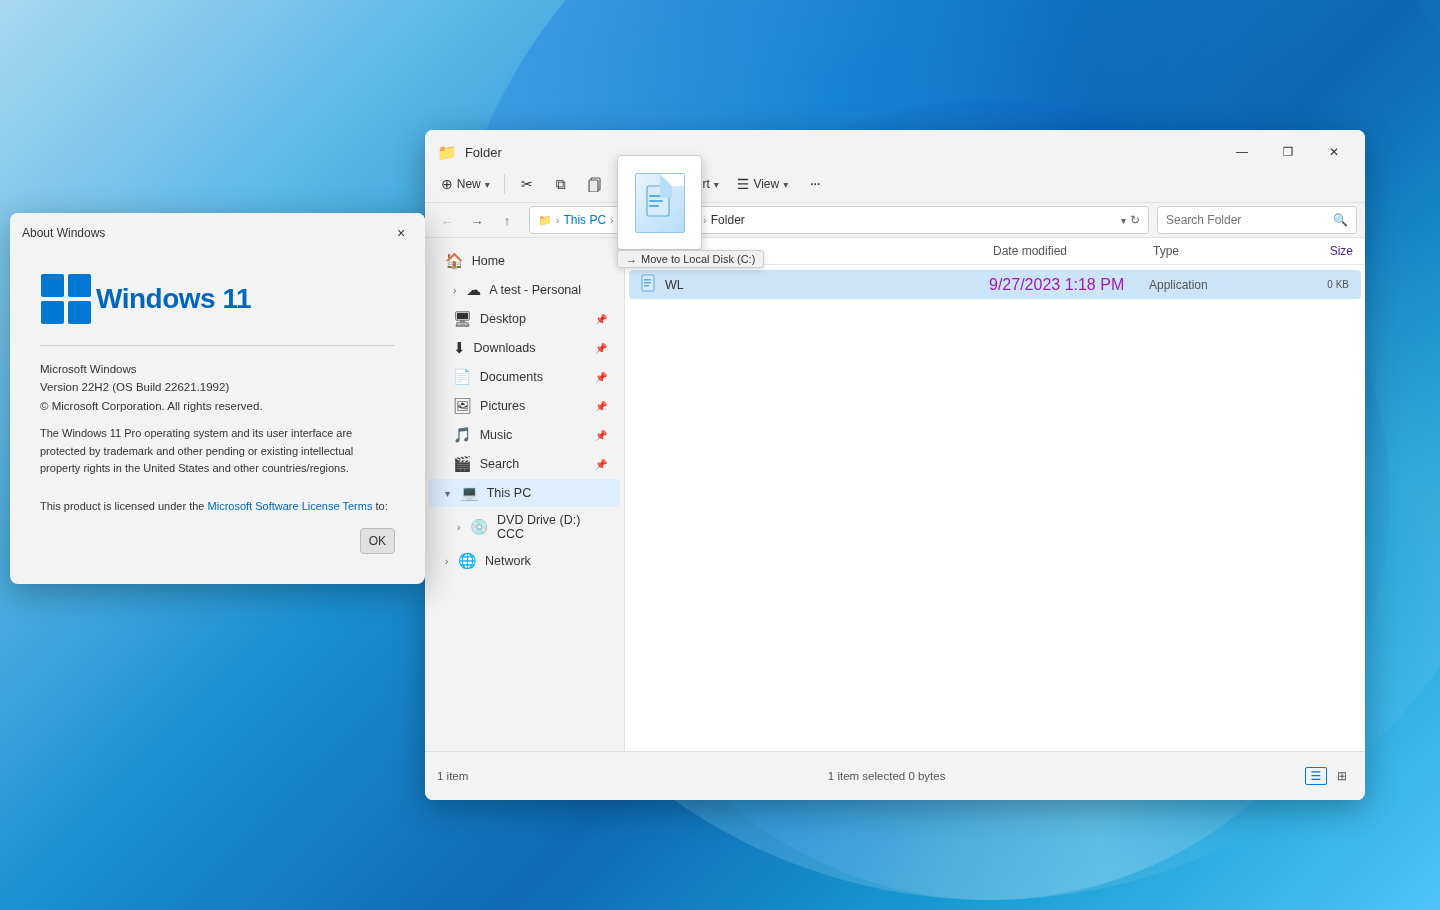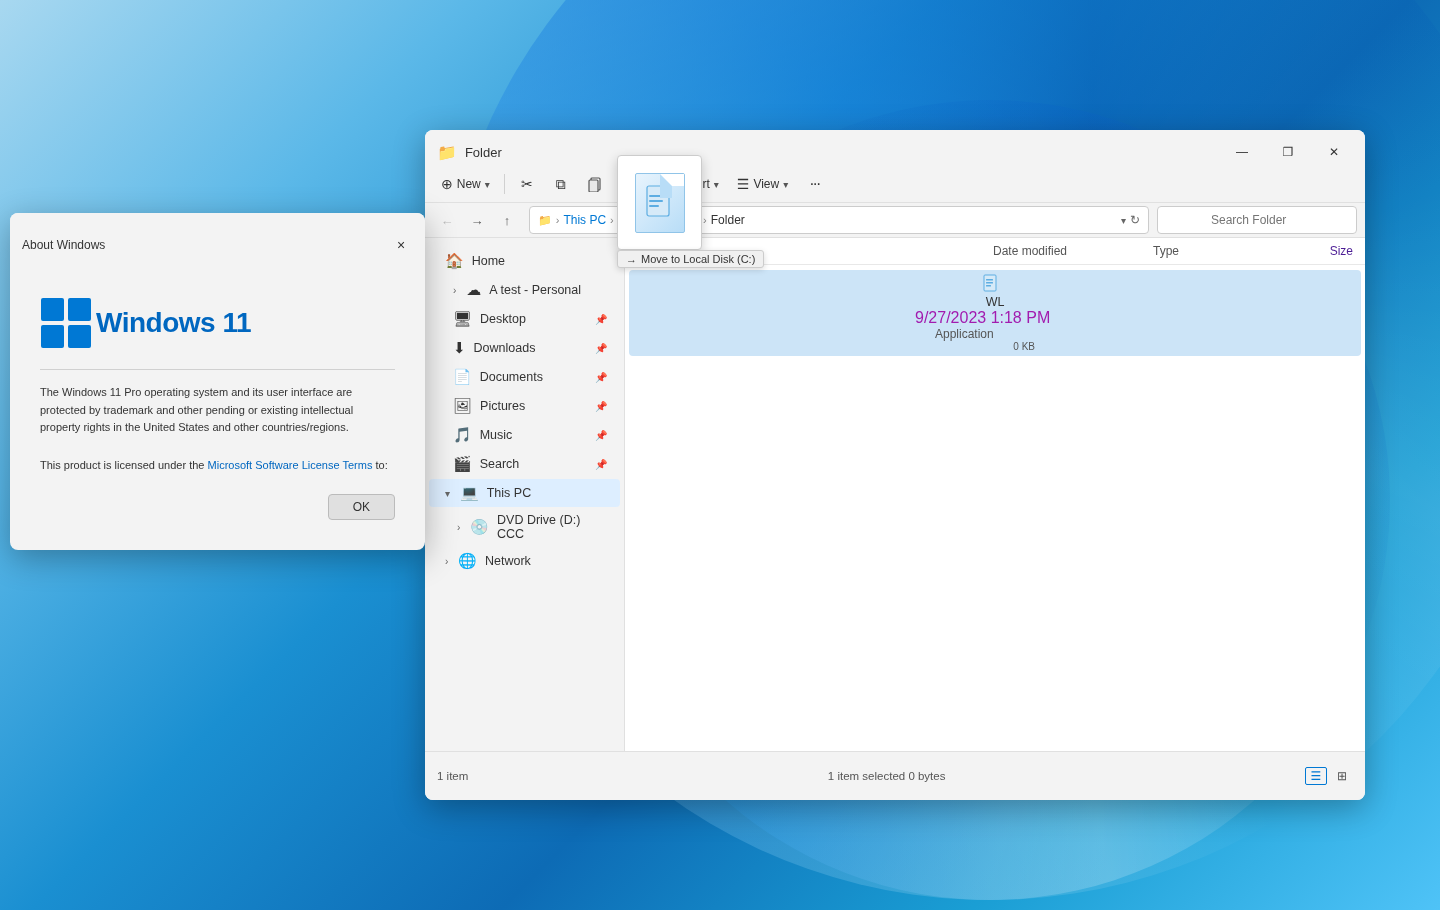--- a/index.html
+++ b/index.html
@@ -70,21 +70,21 @@
       background: #f3f3f3;
       border-radius: 8px;
       box-shadow: 0 8px 32px rgba(0,0,0,0.3);
       overflow: hidden;
       z-index: 10;
     }
     .about-titlebar {
       display: flex;
       align-items: center;
       justify-content: space-between;
-      padding: 20px 12px;
+      padding: 8px 12px;
       background: #f3f3f3;
     }
     .about-title-text {
       font-size: 12px;
       color: #333;
     }
     .about-close-btn {
       width: 24px;
       height: 24px;
       border-radius: 4px;
@@ -131,33 +131,33 @@
     .about-text-small {
       font-size: 11px;
       color: #333;
       line-height: 1.6;
       margin-bottom: 20px;
     }
     .about-license {
       font-size: 11px;
       color: #333;
       line-height: 1.6;
-      margin-bottom: 20px;
+      margin-bottom: 12px;
     }
     .about-license a {
       color: #0067c0;
       text-decoration: none;
     }
     .about-ok-row {
       display: flex;
       justify-content: flex-end;
       padding-bottom: 10px;
     }
     .about-ok-btn {
-      padding: 5px 24px;
+      padding: 5px 8px;
       background: #e0e0e0;
       border: 1px solid #bbb;
       border-radius: 4px;
       cursor: pointer;
       font-size: 12px;
       color: #333;
     }
 
     
     .explorer-window {
@@ -307,21 +307,20 @@
       height: 28px;
       gap: 6px;
     }
     .search-input {
       border: none;
       outline: none;
       font-size: 12px;
       flex: 1;
       color: #333;
       background: transparent;
-      margin-left: 45px;
     }
     .search-icon { color: #666; font-size: 12px; }
 
     
     .explorer-body {
       display: flex;
       flex: 1;
       overflow: hidden;
     }
 
@@ -380,21 +379,20 @@
       overflow-y: auto;
       padding: 4px 0;
     }
     .file-row {
       display: flex;
       align-items: center;
       padding: 4px 12px;
       cursor: pointer;
       border-radius: 4px;
       margin: 1px 4px;
-      flex-direction: column;
     }
     .file-row.selected { background: #cce4f7; }
     .file-row-icon { font-size: 15px; margin-right: 8px; }
     .file-row-name { flex: 1; font-size: 12.5px; color: #333; }
     .file-row-date { width: 160px; font-size: 16px; color: #a21caf; }
     .file-row-type { width: 120px; font-size: 12px; color: #555; }
     .file-row-size { width: 80px; font-size: 10px; color: #555; text-align: right; }
 
     
     .explorer-statusbar {
@@ -513,20 +511,25 @@
           <rect x="1" y="1" width="23" height="23" rx="2" fill="#0078d4"></rect>
           <rect x="28" y="1" width="23" height="23" rx="2" fill="#0078d4"></rect>
           <rect x="1" y="28" width="23" height="23" rx="2" fill="#0078d4"></rect>
           <rect x="28" y="28" width="23" height="23" rx="2" fill="#0078d4"></rect>
         </svg>
         <div class="win11-title">
           <span>Windows</span> <span>11</span>
         </div>
       </div>
       <div class="about-divider"></div>
+      <div class="about-text">
+        <span>Microsoft Windows</span><br>
+        <span>Version 22H2 (OS Build 22621.1992)</span><br>
+        <span>© Microsoft Corporation. All rights reserved.</span>
+      </div>
       <div class="about-text-small">The Windows 11 Pro operating system and its user interface are protected by trademark and other pending or existing intellectual property rights in the United States and other countries/regions.</div>
       <div class="about-license">
         <span>This product is licensed under the </span><a href="#">Microsoft Software License Terms</a><span> to:</span>
       </div>
       <div class="about-ok-row">
         <button class="about-ok-btn">OK</button>
       </div>
     </div>
   </div>
 

